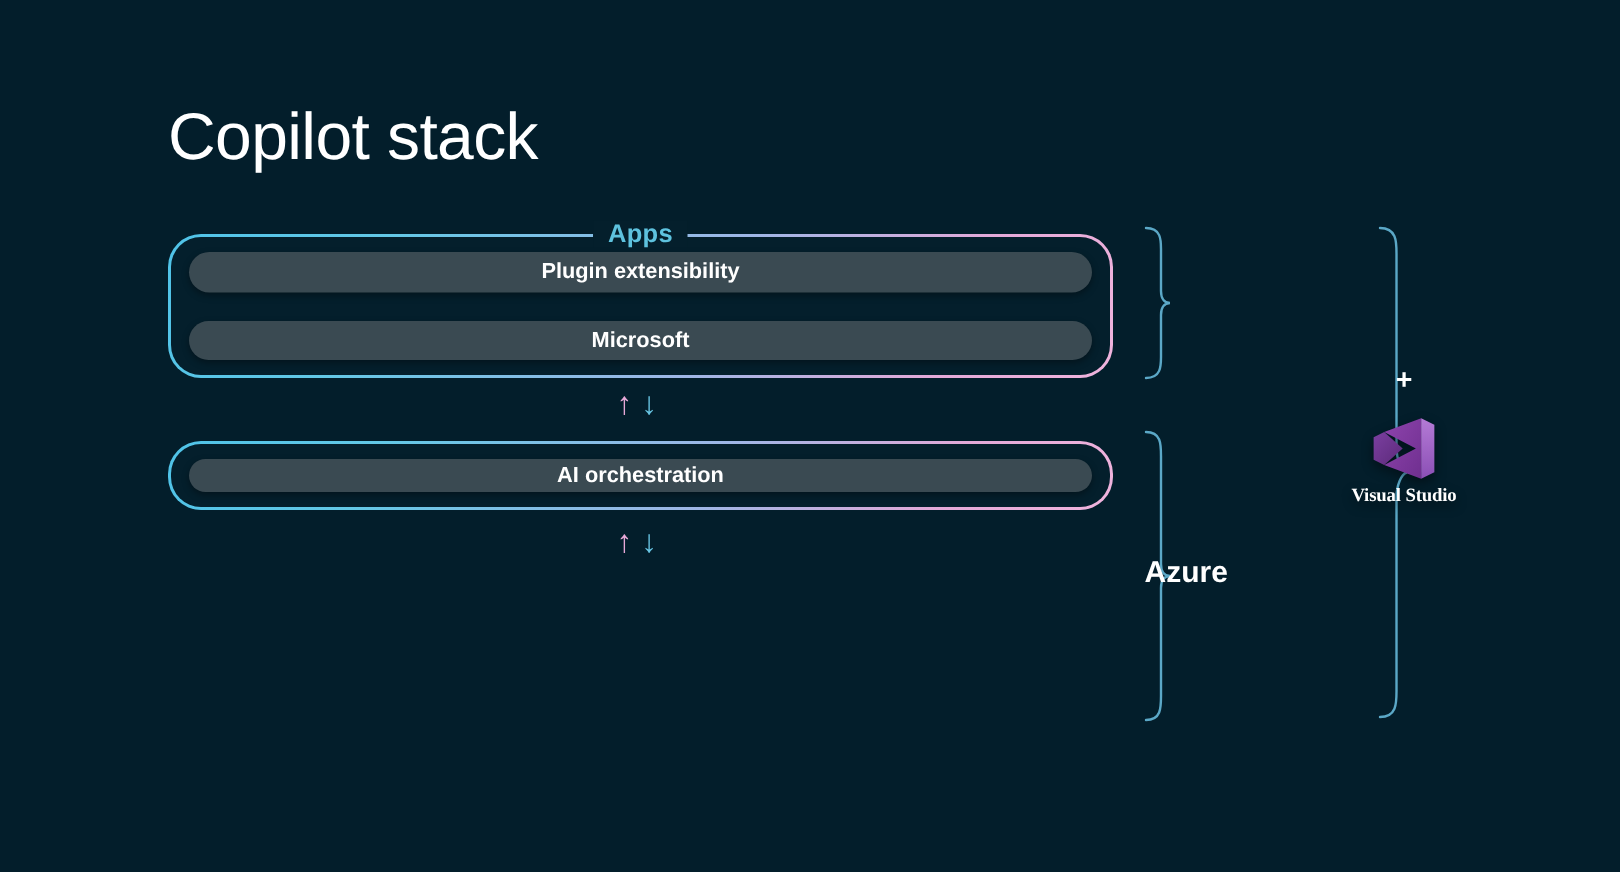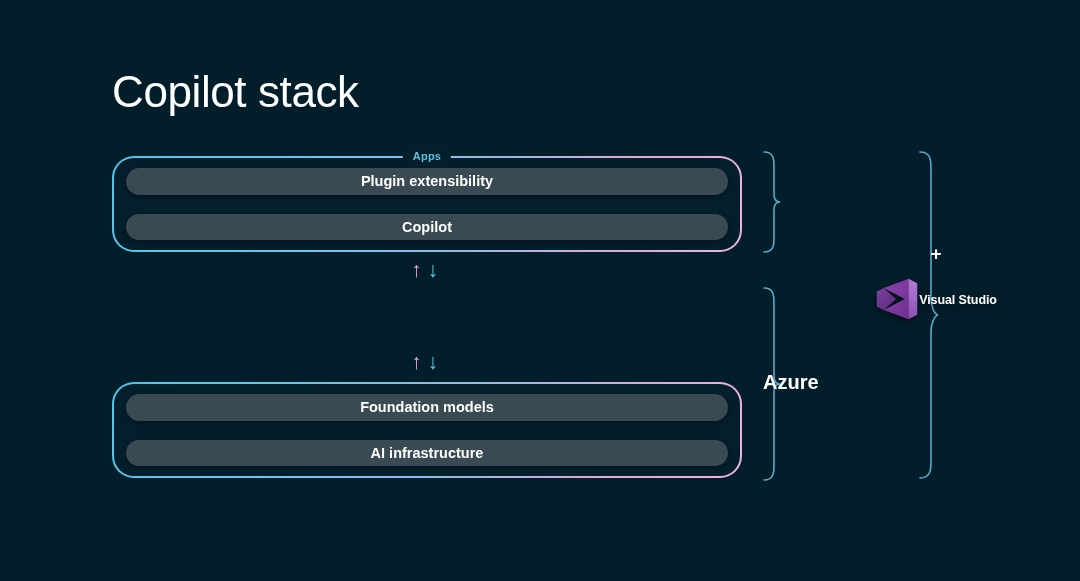--- a/index.html
+++ b/index.html
@@ -75,21 +75,21 @@
   }
 
   
   .box-label {
     position: absolute;
     top: -9px;
     left: 50%;
     transform: translateX(-50%);
     background: #041f2c;
     padding: 0 10px;
-    font-size: 11px;
+    font-size: 17px;
     font-weight: 700;
     color: #5ec2de;
     letter-spacing: 0.2px;
     line-height: 18px;
   }
 
   
   .arrow-pair {
     position: absolute;
     display: flex;
@@ -165,65 +165,65 @@
     margin-top: 16px;
     font-size: 19px;
     font-weight: 700;
     color: #ffffff;
     line-height: 1;
   }
 
   #vs-block {
     margin-top: 14px;
     display: flex;
-    flex-direction: row;
+    flex-direction: column;
     align-items: center;
     filter: drop-shadow(0 3px 4px rgba(0,0,0,0.45));
+    font-family: Liberation Serif, serif;
   }
   #vs-mark { width: 44px; height: 44px; display: block; }
   #vs-wordmark {
     margin-top: 2px;
     font-size: 12.5px;
     font-weight: 700;
     color: #ffffff;
     letter-spacing: -0.1px;
   }
 </style>
 </head>
 <body>
 
 <div id="stage">
 
   <h1 id="page-title">Copilot stack</h1>
 
   <div class="layer-box" id="box-apps">
     <div class="layer-inner">
       <div class="pill">Plugin extensibility</div>
-      <div class="pill">Copilot</div>
+      <div class="pill">Microsoft</div>
     </div>
     <span class="box-label">Apps</span>
   </div>
 
   <div class="arrow-pair" id="arrows-top">
     <span class="arrow-up">↑</span>
     <span class="arrow-down">↓</span>
   </div>
 
+  <div class="layer-box" id="box-orchestration">
+    <div class="layer-inner">
+      <div class="pill">AI orchestration</div>
+    </div>
+  </div>
 
   <div class="arrow-pair" id="arrows-bottom">
     <span class="arrow-up">↑</span>
     <span class="arrow-down">↓</span>
   </div>
 
-  <div class="layer-box" id="box-foundation">
-    <div class="layer-inner">
-      <div class="pill">Foundation models</div>
-      <div class="pill">AI infrastructure</div>
-    </div>
-  </div>
 
   <div class="brace" id="brace-copilots">
     <svg width="20" height="104" viewBox="0 0 20 104" fill="none">
       <path d="M2 2 C12 2 12 10 12 16 L12 44 C12 50 15 52 18 52 C15 52 12 54 12 60 L12 88 C12 94 12 102 2 102" stroke="#5ba8c7" stroke-width="1.6" stroke-linecap="round" fill="none"></path>
     </svg>
   </div>
 
 
   <div class="brace" id="brace-azure">
     <svg width="20" height="196" viewBox="0 0 20 196" fill="none">

